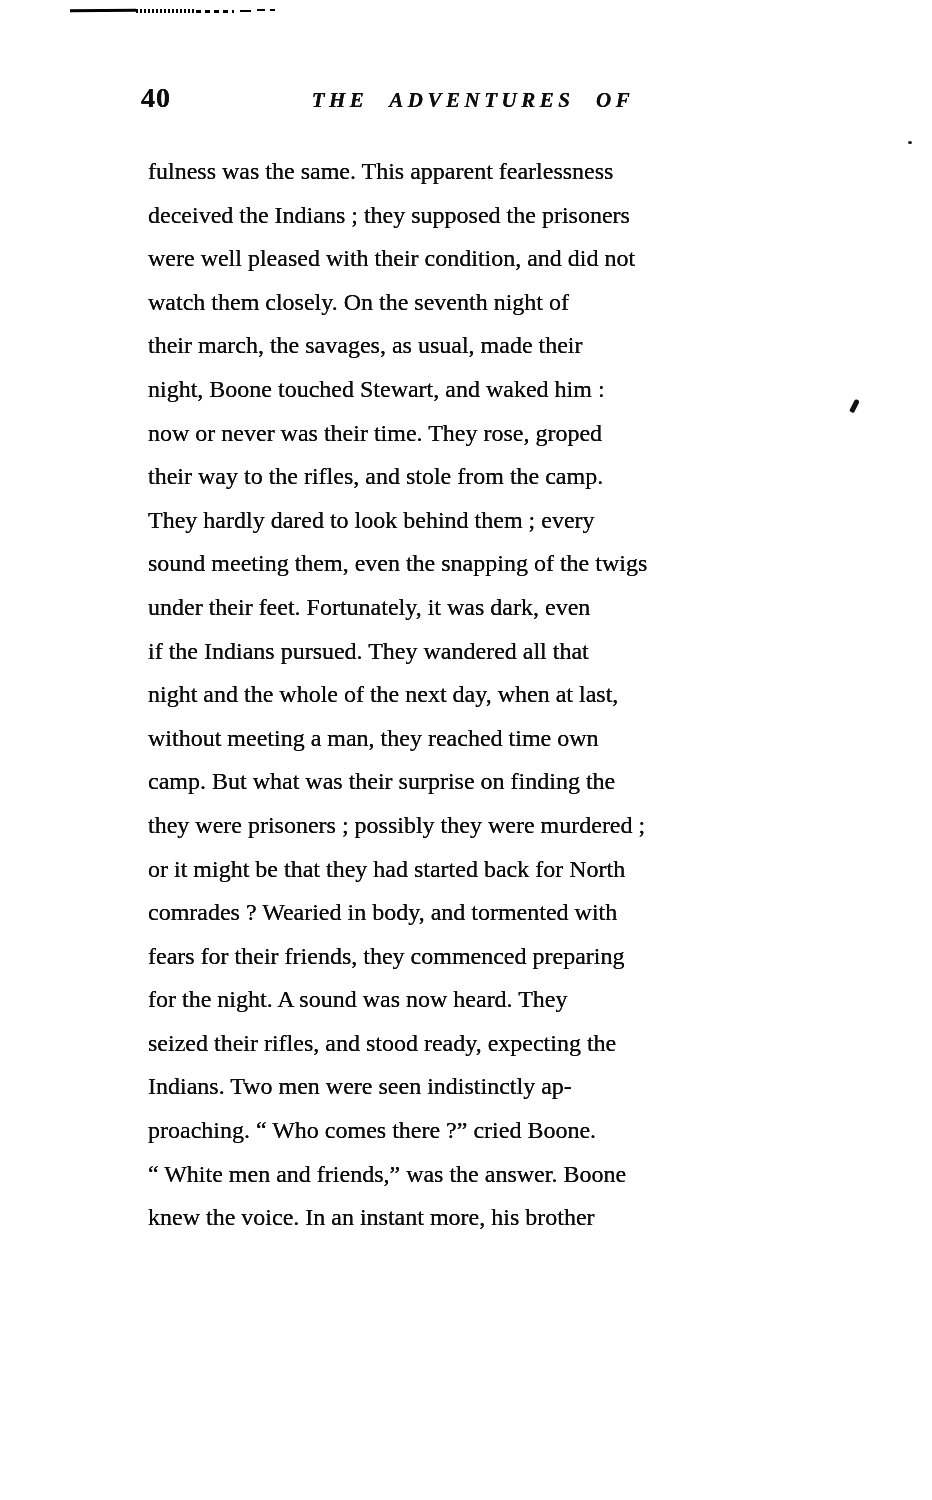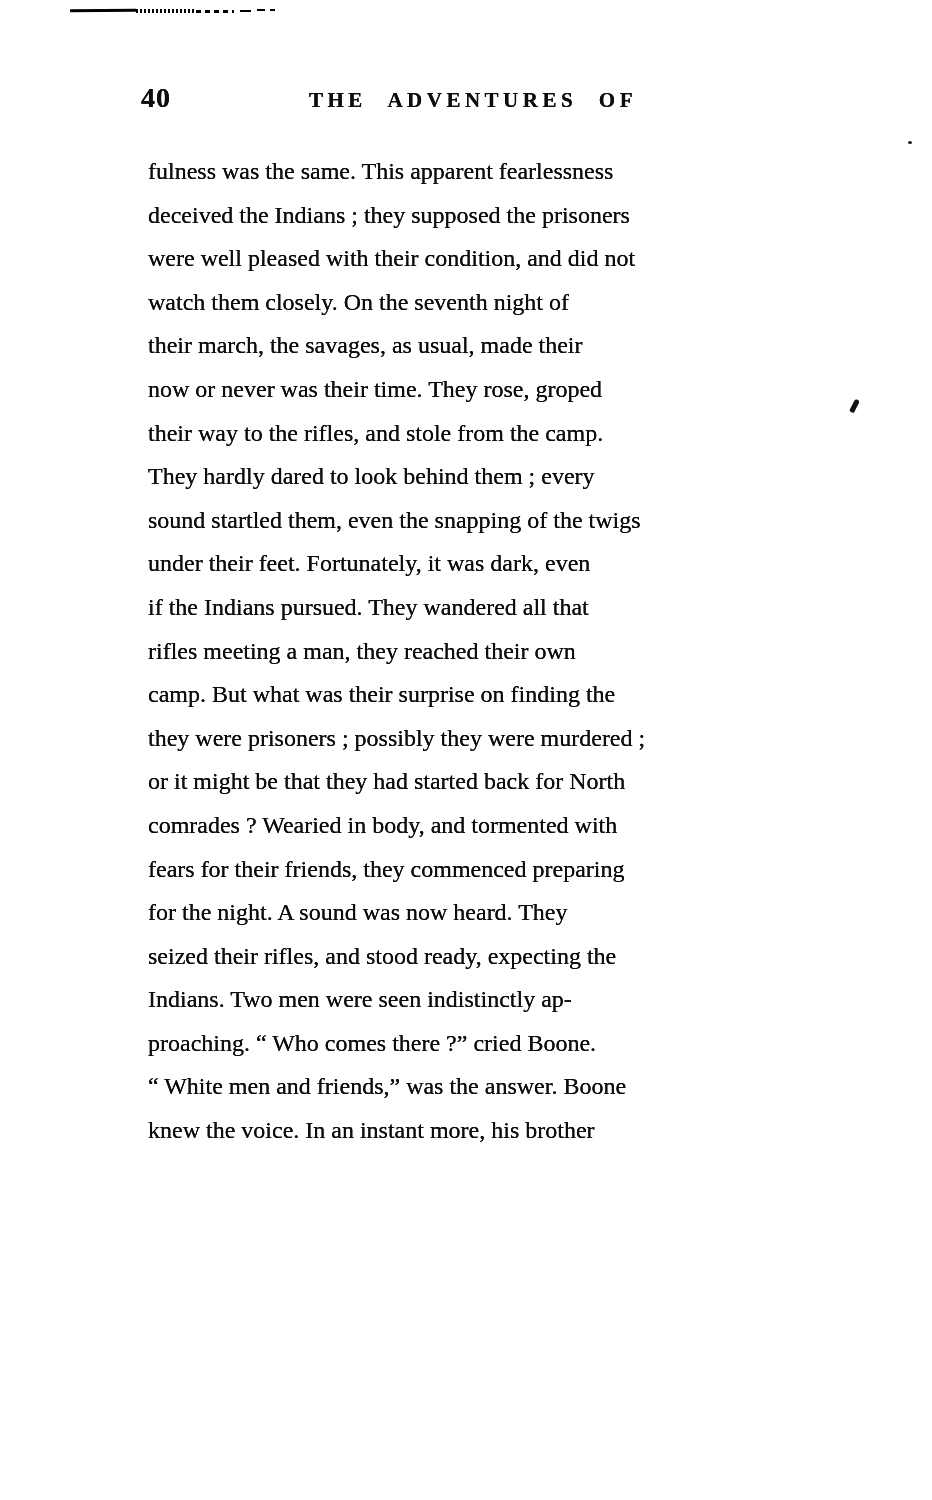--- a/index.html
+++ b/index.html
@@ -33,20 +33,21 @@
     left: 14px;
     right: 0;
     top: 88px;
     text-align: center;
     font-size: 21px;
     font-weight: 700;
     letter-spacing: 4.5px;
     word-spacing: 12px;
     color: #0d0d0d;
     text-shadow: 0 0 0.6px #000;
+    font-style: italic;
   }
 
   
   .body-text {
     position: absolute;
     left: 148px;
     top: 150px;
     width: 700px;
     font-size: 24px;
     line-height: 43.6px;
@@ -109,27 +110,29 @@
 
   <div class="ink-dot"></div>
   <div class="ink-stroke"></div>
 
   <div class="body-text">
     <div class="line">fulness was the same.  This apparent fearlessness</div>
     <div class="line">deceived the Indians ; they supposed the prisoners</div>
     <div class="line">were well pleased with their condition, and did not</div>
     <div class="line">watch them closely.  On the seventh night of</div>
     <div class="line">their march, the savages, as usual, made their</div>
+    <div class="line">night, Boone touched Stewart, and waked him :</div>
     <div class="line">now or never was their time.  They rose, groped</div>
     <div class="line">their way to the rifles, and stole from the camp.</div>
     <div class="line">They hardly dared to look behind them ; every</div>
-    <div class="line">sound startled them, even the snapping of the twigs</div>
+    <div class="line">sound meeting them, even the snapping of the twigs</div>
     <div class="line">under their feet.  Fortunately, it was dark, even</div>
     <div class="line">if the Indians pursued.  They wandered all that</div>
-    <div class="line">rifles meeting a man, they reached their own</div>
+    <div class="line">night and the whole of the next day, when at last,</div>
+    <div class="line">without meeting a man, they reached time own</div>
     <div class="line">camp.  But what was their surprise on finding the</div>
     <div class="line">they were prisoners ; possibly they were murdered ;</div>
     <div class="line">or it might be that they had started back for North</div>
     <div class="line">comrades ?  Wearied in body, and tormented with</div>
     <div class="line">fears for their friends, they commenced preparing</div>
     <div class="line">for the night.  A sound was now heard.  They</div>
     <div class="line">seized their rifles, and stood ready, expecting the</div>
     <div class="line">Indians.  Two men were seen indistinctly ap-</div>
     <div class="line">proaching.  “ Who comes there ?” cried Boone.</div>
     <div class="line">“ White men and friends,” was the answer.  Boone</div>

